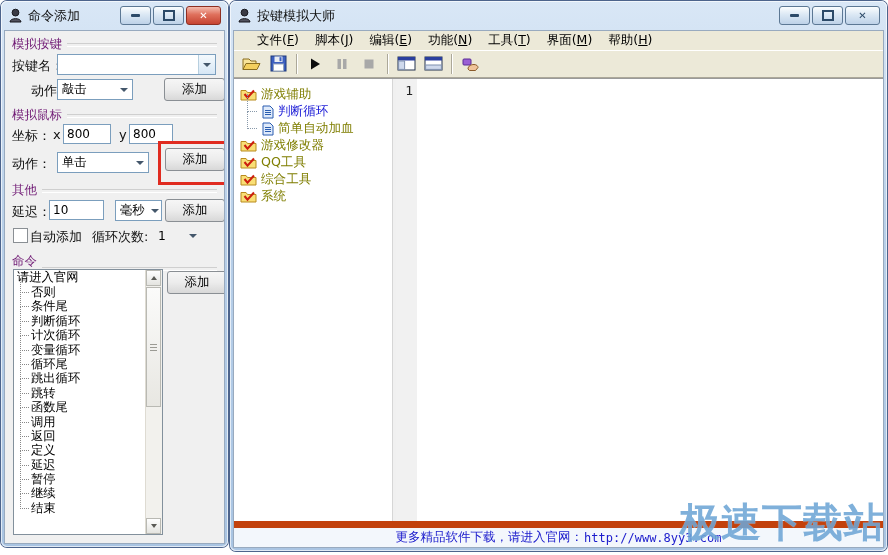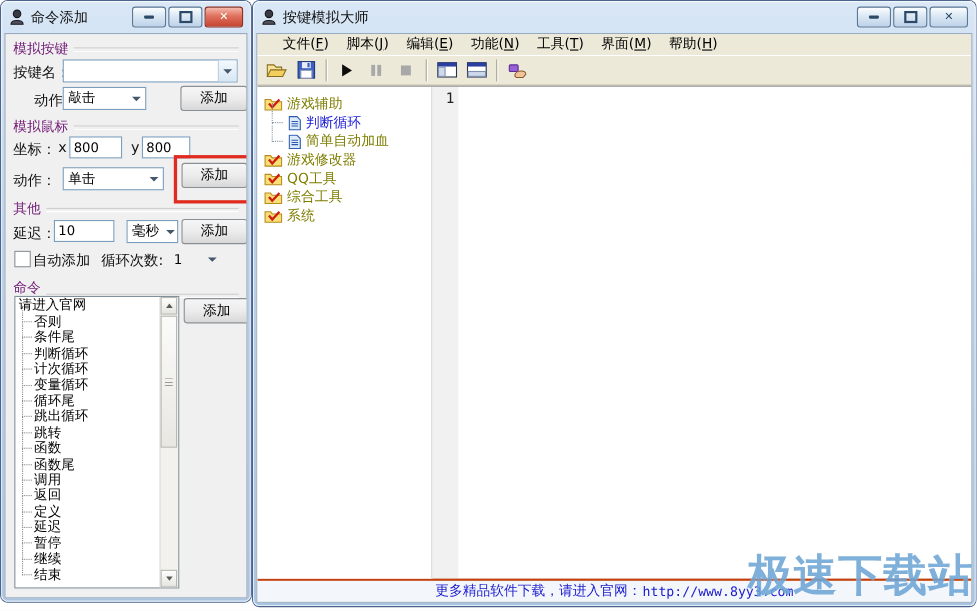--- a/index.html
+++ b/index.html
@@ -90,21 +90,21 @@
   .trow.child{padding-left:28px;}
   .trow.child::before{content:"";position:absolute;left:13px;top:-9px;width:9px;height:17px;
        border-left:1px dotted #8899aa;border-bottom:1px dotted #8899aa;}
   .trow .blue{color:#1b1bd6;}
   .splitter{width:3px;background:#f0f0f0;flex:0 0 auto;}
   .editor{flex:1;display:flex;min-width:0;}
   .gutter{width:21px;flex:0 0 auto;background:#f1f1f1;text-align:right;
        padding:4px 4px 0 0;box-sizing:border-box;
        font-family:"DejaVu Sans Mono","Liberation Mono",monospace;font-size:13px;color:#222;}
   .code{flex:1;background:#fff;}
-  .statusbar{height:19px;flex:0 0 auto;background:#f3f7fc;border-top:2px solid #c2410c;
+  .statusbar{height:19px;flex:0 0 auto;background:#f3f7fc;border-top:7px solid #c2410c;
        display:flex;align-items:center;justify-content:center;gap:1px;
        font-size:12.5px;color:#1a1acc;white-space:nowrap;}
   .status-url{font-family:"DejaVu Sans Mono","Liberation Mono",monospace;font-size:12px;}
 
   #watermark{position:absolute;right:3px;bottom:5px;z-index:20;font-size:40px;font-weight:bold;
        color:#6ea6d6;opacity:.88;letter-spacing:1px;white-space:nowrap;
        text-shadow:0 0 1px rgba(255,255,255,.6);}
 </style>
 </head>
 <body>
@@ -195,21 +195,20 @@
       <div id="lw-list">
         <div class="cmd-root">请进入官网</div>
         <div class="cmd-item">否则</div>
         <div class="cmd-item">条件尾</div>
         <div class="cmd-item">判断循环</div>
         <div class="cmd-item">计次循环</div>
         <div class="cmd-item">变量循环</div>
         <div class="cmd-item">循环尾</div>
         <div class="cmd-item">跳出循环</div>
         <div class="cmd-item">跳转</div>
-        <div class="cmd-item">函数</div>
         <div class="cmd-item">函数尾</div>
         <div class="cmd-item">调用</div>
         <div class="cmd-item">返回</div>
         <div class="cmd-item">定义</div>
         <div class="cmd-item">延迟</div>
         <div class="cmd-item">暂停</div>
         <div class="cmd-item">继续</div>
         <div class="cmd-item">结束</div>
         <div class="vscroll">
           <span class="scroll-btn" style="top:0;">

